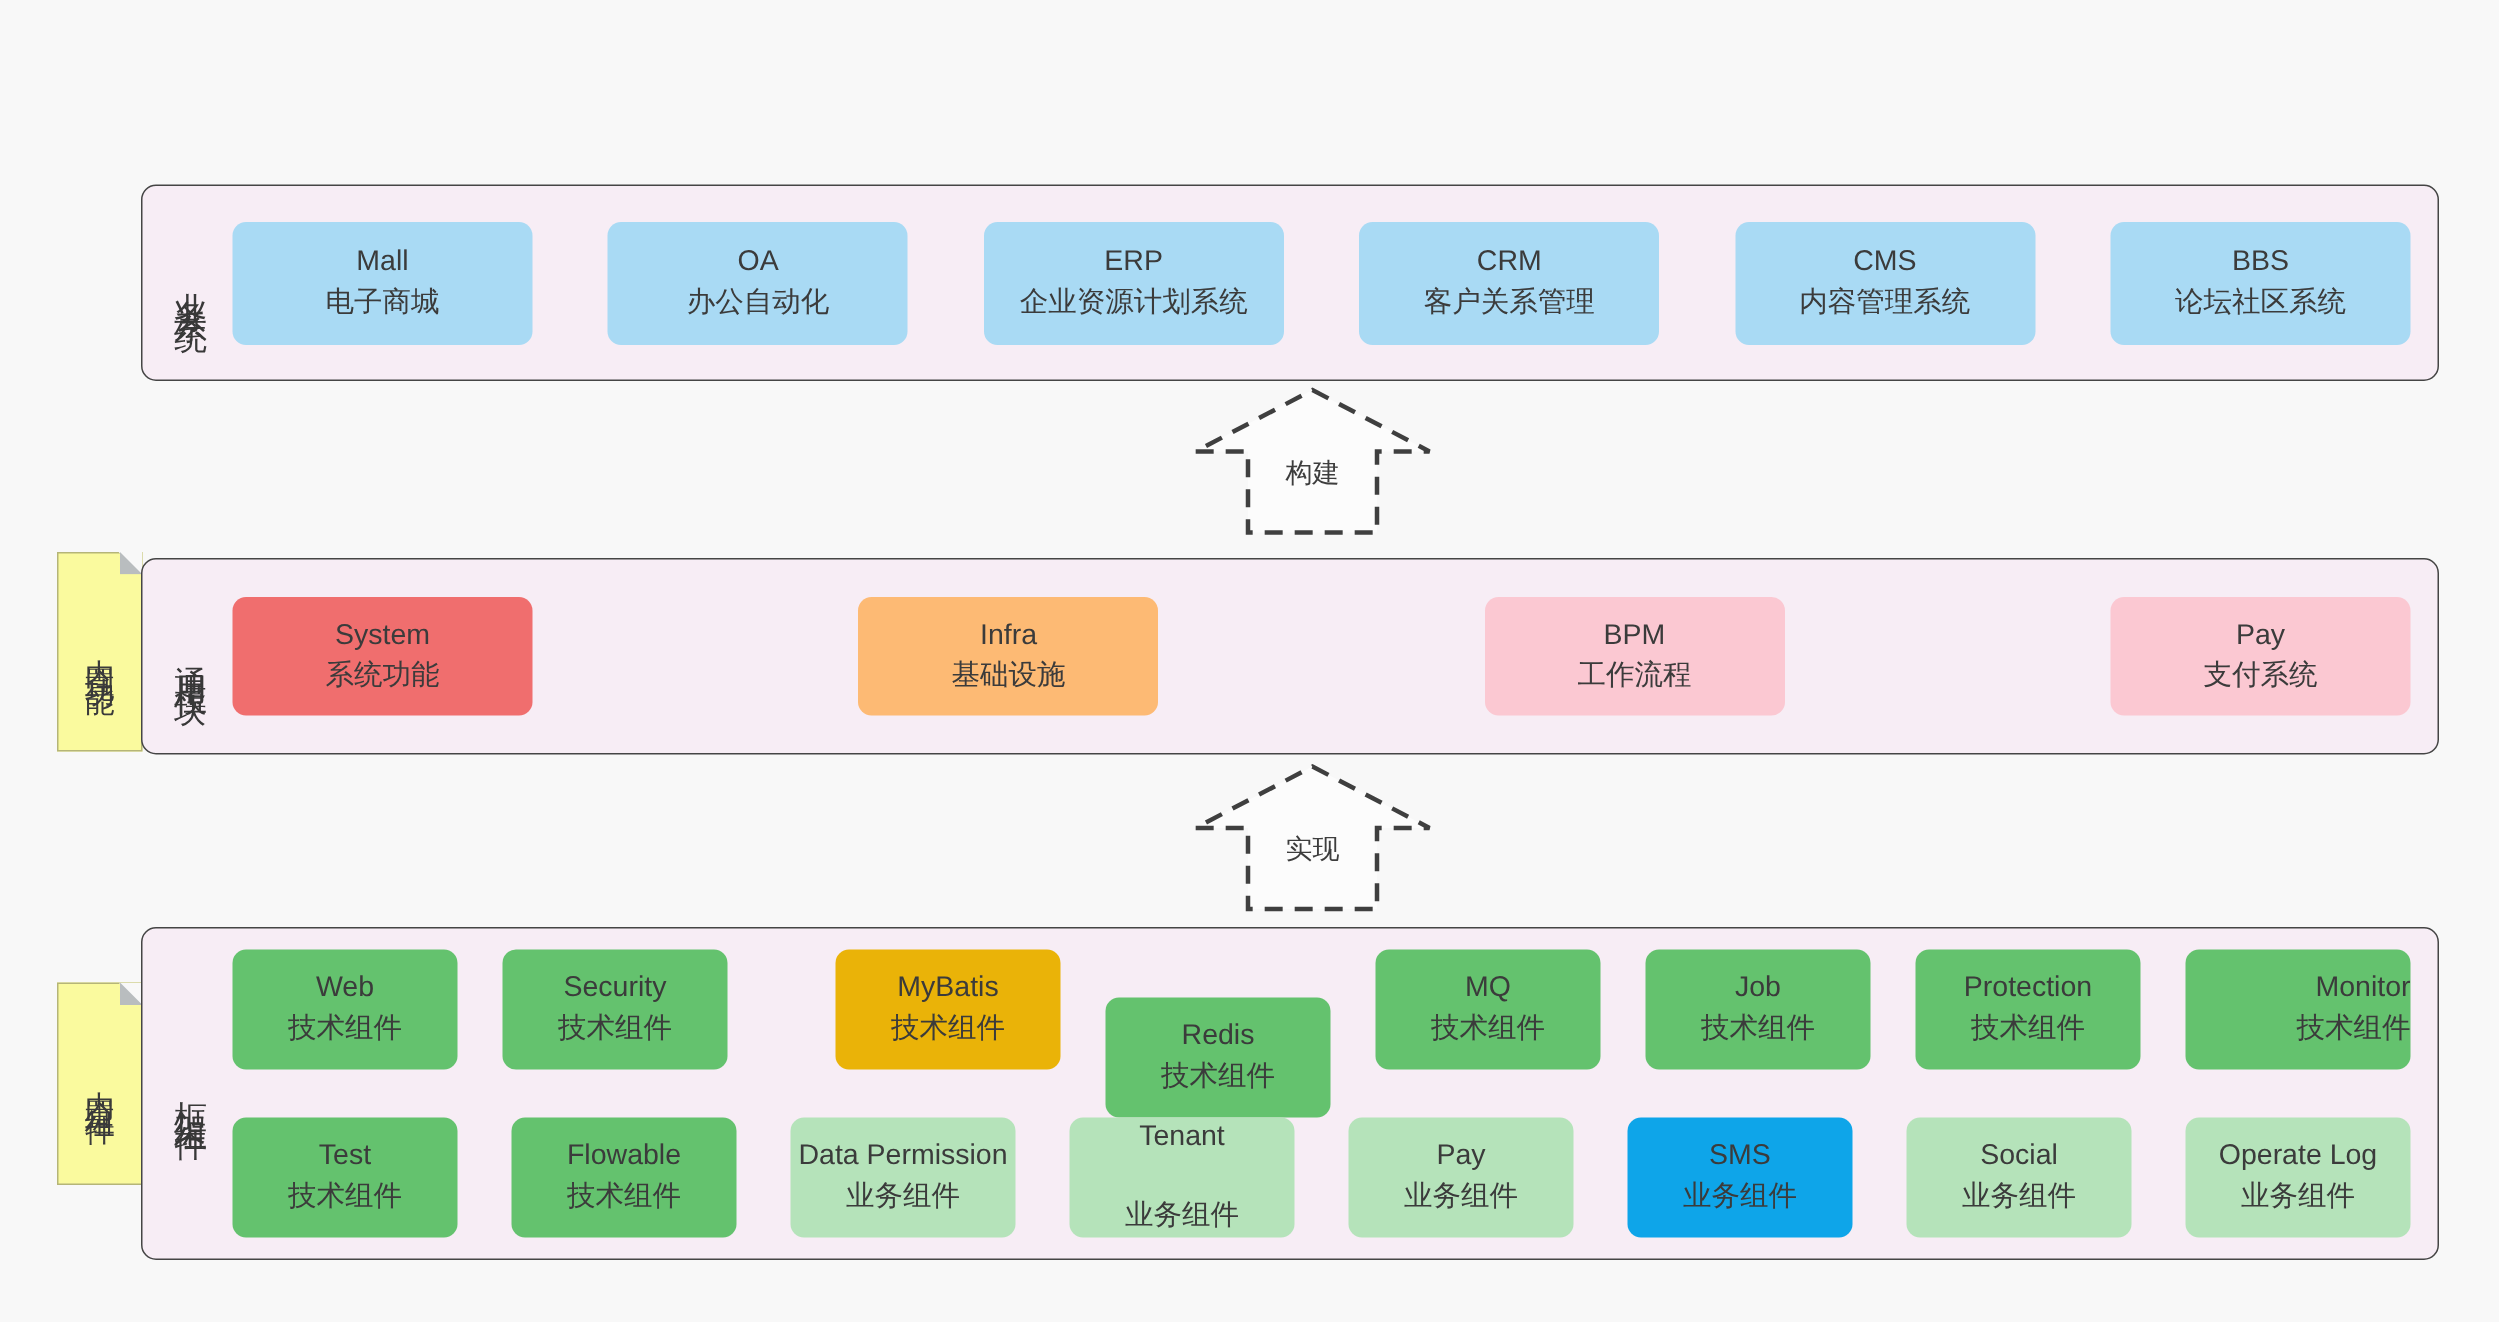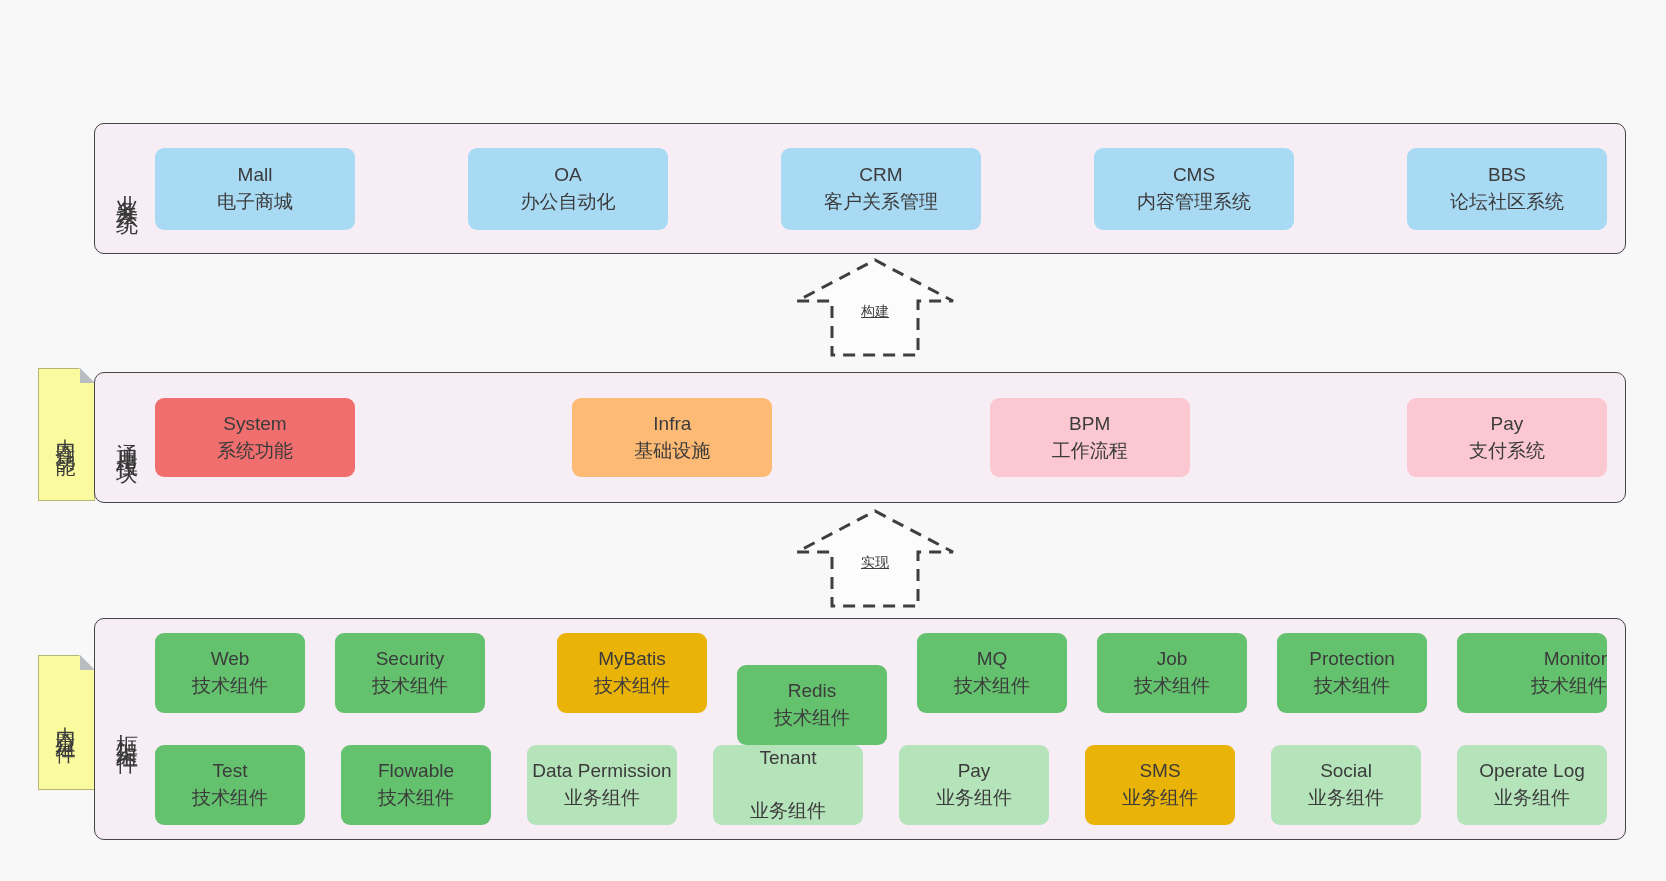--- a/index.html
+++ b/index.html
@@ -61,38 +61,42 @@
     writing-mode:vertical-rl; text-orientation:upright;
     font-size:20px; letter-spacing:6px; color:#3a3a3a;
   }
   
   .arrow { position:absolute; width:170px; height:104px; z-index:1; }
   #arrow-build     { left:790px; top:256px; }
   #arrow-implement { left:790px; top:507px; }
   .arrow svg { position:absolute; inset:0; }
   .arrow-label {
     position:absolute; left:0; right:0; top:47px; text-align:center;
-    font-size:14px; color:#3d3d3d;text-decoration:underline;
+    font-size:18px; color:#3d3d3d;
   }
 </style>
 </head>
 <body>
 
 <div class="stage" style="background-color: rgb(248, 248, 248);">
 
   <div class="band" id="band-business" style="background-color: rgb(247, 237, 245);">
     <div class="band-label">业务系统</div>
     <div class="band-items">
       <div class="box box-lg" style="background-color: rgb(169, 218, 244);">
         <div>Mall</div>
         <div>电子商城</div>
       </div>
       <div class="box box-lg" style="background-color: rgb(169, 218, 244);">
         <div>OA</div>
         <div>办公自动化</div>
+      </div>
+      <div class="box box-lg" style="background-color: rgb(169, 218, 244);">
+        <div>ERP</div>
+        <div>企业资源计划系统</div>
       </div>
       <div class="box box-lg" style="background-color: rgb(169, 218, 244);">
         <div>CRM</div>
         <div>客户关系管理</div>
       </div>
       <div class="box box-lg" style="background-color: rgb(169, 218, 244);">
         <div>CMS</div>
         <div>内容管理系统</div>
       </div>
       <div class="box box-lg" style="background-color: rgb(169, 218, 244);">
@@ -197,21 +201,21 @@
           <div>业务组件</div>
         </div>
         <div class="box box-sm" style="background-color: rgb(181, 227, 186); justify-content: space-between;">
           <div>Tenant</div>
           <div>业务组件</div>
         </div>
         <div class="box box-sm" style="background-color: rgb(181, 227, 186);">
           <div>Pay</div>
           <div>业务组件</div>
         </div>
-        <div class="box box-sm" style="background-color: #eab308;">
+        <div class="box box-sm" style="background-color: #0ea5e9;">
           <div>SMS</div>
           <div>业务组件</div>
         </div>
         <div class="box box-sm" style="background-color: rgb(181, 227, 186);">
           <div>Social</div>
           <div>业务组件</div>
         </div>
         <div class="box box-sm" style="background-color: rgb(181, 227, 186);">
           <div>Operate Log</div>
           <div>业务组件</div>

